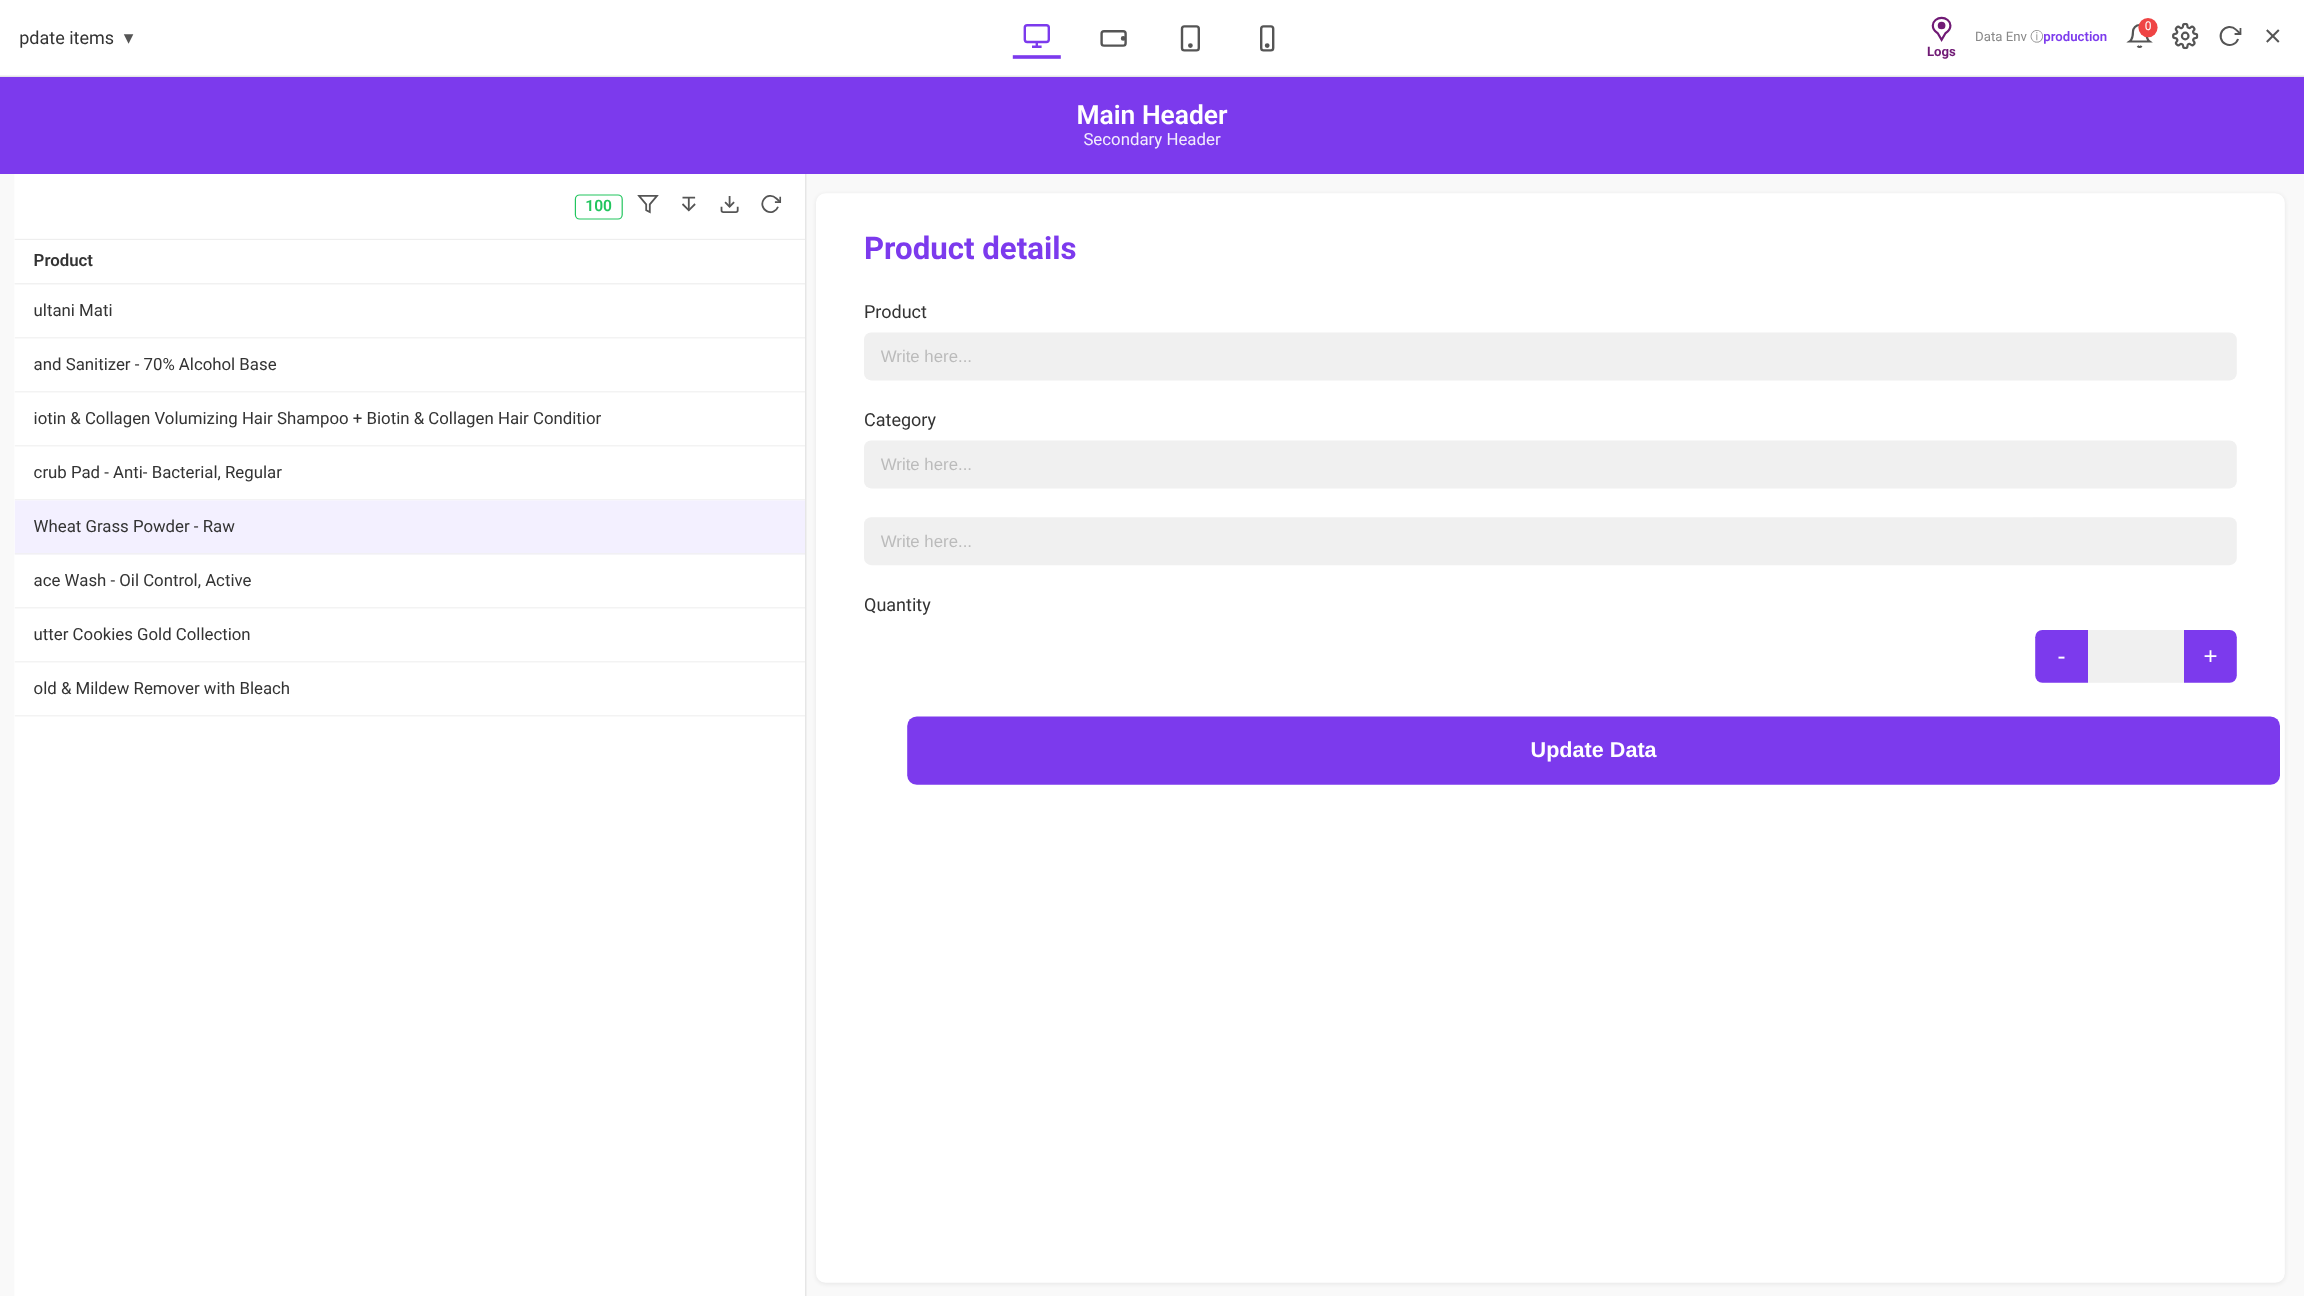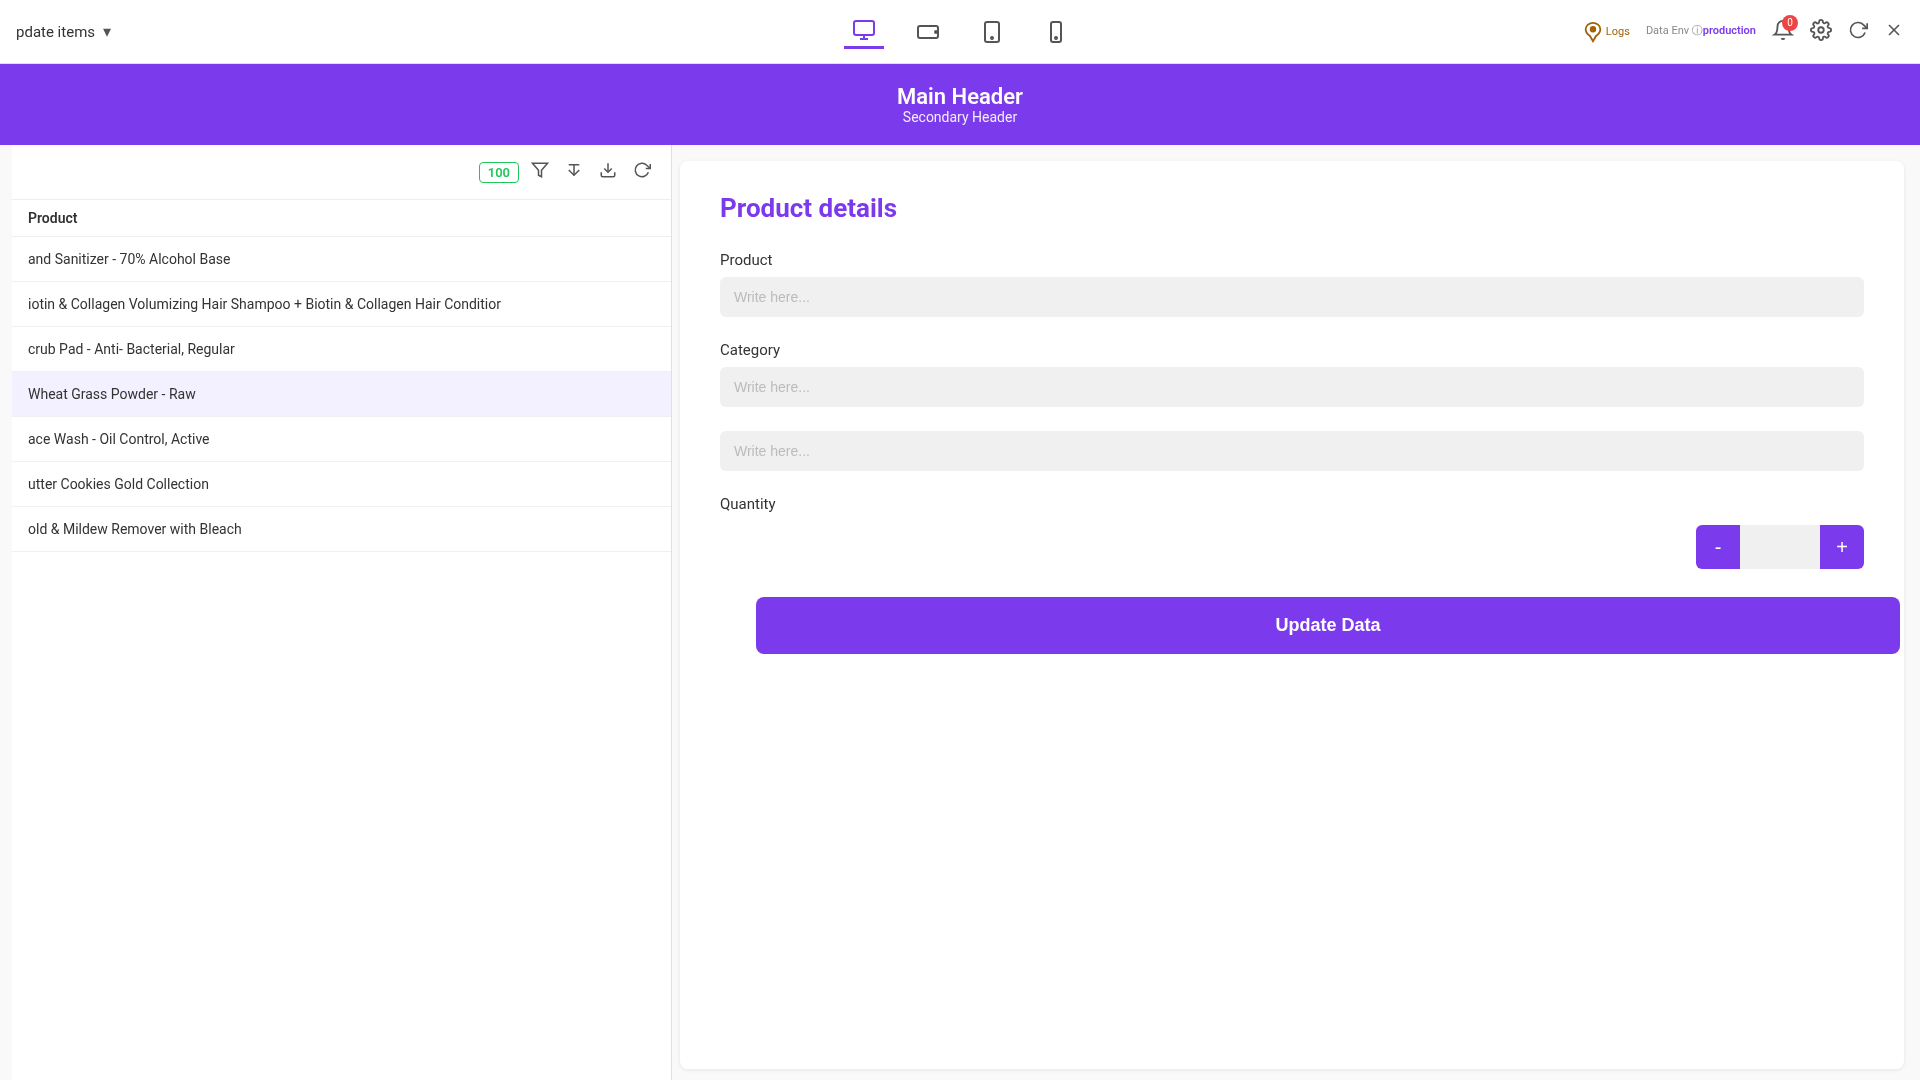--- a/index.html
+++ b/index.html
@@ -54,25 +54,26 @@
       height: 24px;
     }
     .toolbar-right {
       display: flex;
       align-items: center;
       gap: 16px;
       margin-left: auto;
     }
     .logs-btn {
       display: flex;
-      flex-direction: row;
+      flex-direction: column;
       align-items: center;
       gap: 2px;
       cursor: pointer;
-      color: #a16207;
+      color: #701a75;
+      font-weight: bold;
     }
     .logs-btn svg { width: 22px; height: 22px; }
     .logs-label { font-size: 11px; }
     .data-env {
       display: flex;
       font-size: 12px;
       color: #666;
       line-height: 1.3;
     }
     .data-env-label { font-size: 11px; color: #888; }
@@ -370,20 +371,21 @@
       </div>
       <div class="list-icon-btn">
         <svg viewBox="0 0 24 24" fill="none" stroke="currentColor" stroke-width="2">
           <polyline points="23 4 23 10 17 10"></polyline>
             <path d="M20.49 15a9 9 0 1 1-2.12-9.36L23 10"></path>
         </svg>
       </div>
     </div>
     <div class="list-header">Product</div>
     <div class="product-list">
+      <div class="product-item">ultani Mati</div>
       <div class="product-item">and Sanitizer - 70% Alcohol Base</div>
       <div class="product-item">iotin &amp; Collagen Volumizing Hair Shampoo + Biotin &amp; Collagen Hair Conditior</div>
       <div class="product-item">crub Pad - Anti- Bacterial, Regular</div>
       <div class="product-item selected">Wheat Grass Powder - Raw</div>
       <div class="product-item">ace Wash - Oil Control, Active</div>
       <div class="product-item">utter Cookies Gold Collection</div>
       <div class="product-item">old &amp; Mildew Remover with Bleach</div>
     </div>
   </div>
 

